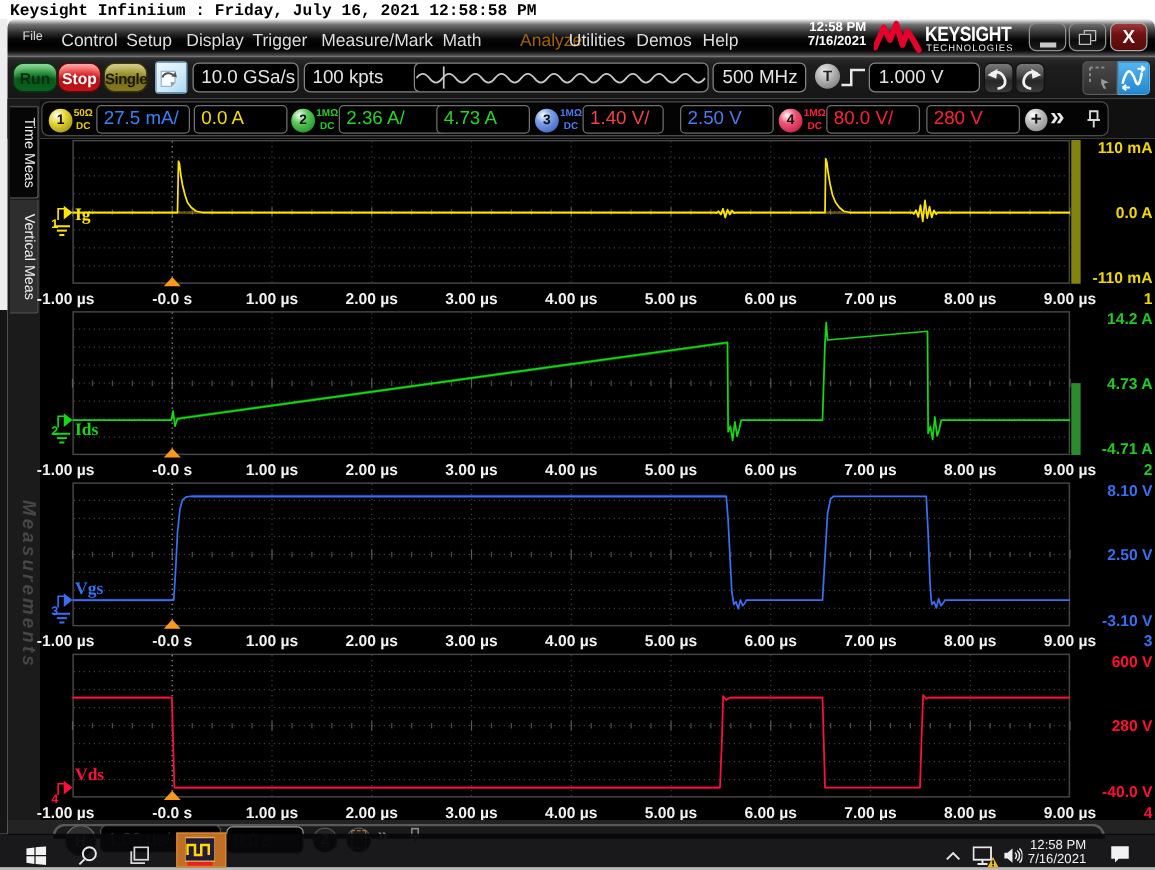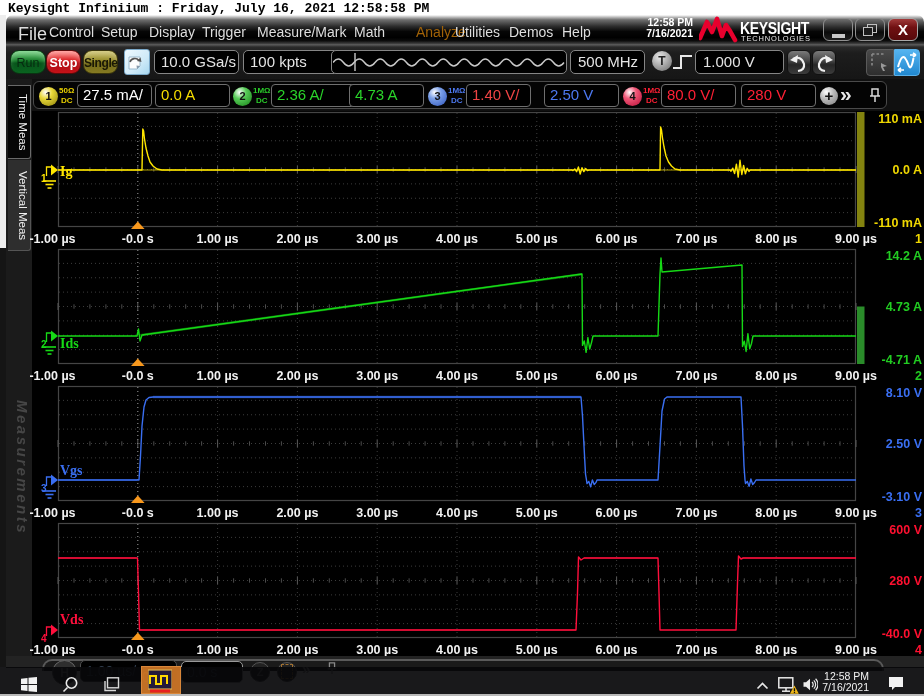--- a/index.html
+++ b/index.html
@@ -7,21 +7,21 @@
 .cbx{position:absolute;background:#000;border:1.3px solid #6f6f6f;border-radius:4px;font-size:15px;top:84px;height:23px;line-height:20px;padding-left:5px;white-space:nowrap}
 .chc{position:absolute;top:87px;width:19px;height:19px;border-radius:50%;text-align:center;line-height:19px;font-size:11px;font-weight:bold;color:#111}
 .imp{position:absolute;top:86px;font-size:8px;font-weight:bold;line-height:10px;text-align:center}
 </style></head><body>
 
 <div class="abs" style="left:0;top:0;width:924px;height:15px;background:#fff"></div>
 <div class="abs" style="left:0;top:1px;width:460px;font-family:'Liberation Mono',monospace;font-weight:bold;font-size:13px;color:#000;padding-left:8px">Keysight Infiniium : Friday, July 16, 2021 12:58:58 PM</div>
 <div class="abs" style="left:0;top:15px;width:6px;height:233px;background:#ededed"></div>
 <div class="abs" style="left:0;top:248px;width:6px;height:419px;background:#151515"></div>
 <div class="abs" style="left:6px;top:15px;width:918px;height:30px;border-radius:7px 7px 0 0;background:linear-gradient(to bottom,#fdfdfd 0%,#bdbdbd 7%,#6f6f6f 16%,#2c2c2c 38%,#060606 55%,#000 75%,#0c0c0c 86%,#474747 97%,#6a6a6a 100%)"></div>
-<div class="abs" style="left:18px;top:24px;color:#dedede;font-size:18px">File</div>
+<div class="abs" style="left:18px;top:24px;color:#dedede;font-size:10px">File</div>
 <div class="abs" style="left:49px;top:24px;color:#dedede;font-size:14px">Control</div>
 <div class="abs" style="left:101px;top:24px;color:#dedede;font-size:14px">Setup</div>
 <div class="abs" style="left:149px;top:24px;color:#dedede;font-size:14px">Display</div>
 <div class="abs" style="left:202px;top:24px;color:#dedede;font-size:14px">Trigger</div>
 <div class="abs" style="left:257px;top:24px;color:#dedede;font-size:14px">Measure/Mark</div>
 <div class="abs" style="left:354px;top:24px;color:#dedede;font-size:14px">Math</div>
 <div class="abs" style="left:416px;top:24px;color:#a16207;font-size:14px">Analyze</div>
 <div class="abs" style="left:455px;top:24px;color:#dedede;font-size:14px">Utilities</div>
 <div class="abs" style="left:509px;top:24px;color:#dedede;font-size:14px">Demos</div>
 <div class="abs" style="left:562px;top:24px;color:#dedede;font-size:14px">Help</div>
@@ -33,21 +33,21 @@
 <div class="abs" style="left:741px;top:34px;color:#e8e8e8;font-size:7.5px;font-weight:normal;letter-spacing:0.85px">TECHNOLOGIES</div>
 <div style="position:absolute;top:18px;width:30px;height:23px;border-radius:6px;border:1px solid #8f8f8f;background:linear-gradient(to bottom,#6f6f6f 0%,#2e2e2e 38%,#0a0a0a 62%,#1e1e1e 100%);left:823px">
     <div class="abs" style="left:8px;top:15px;width:13px;height:3.5px;background:#c8c8c8"></div>
   </div>
 <div style="position:absolute;top:18px;width:30px;height:23px;border-radius:6px;border:1px solid #8f8f8f;background:linear-gradient(to bottom,#6f6f6f 0%,#2e2e2e 38%,#0a0a0a 62%,#1e1e1e 100%);left:855px">
     <div class="abs" style="left:11px;top:5px;width:10px;height:9px;border:1.6px solid #c0c0c0"></div>
     <div class="abs" style="left:7px;top:8px;width:10px;height:9px;border:1.6px solid #c0c0c0;background:#1a1a1a"></div>
   </div>
 <div style="position:absolute;top:18px;width:30px;height:23px;border-radius:6px;border:1px solid #8f8f8f;background:linear-gradient(to bottom,#6f6f6f 0%,#2e2e2e 38%,#0a0a0a 62%,#1e1e1e 100%);left:888px;border-color:#a8a8a8;background:linear-gradient(to bottom,#a03a3a 0%,#701012 40%,#570a0c 100%);color:#fff;text-align:center;font-weight:bold;font-size:15px;line-height:22px">X</div>
 <div class="abs" style="left:6px;top:45px;width:918px;height:34px;background:linear-gradient(to bottom,#555 0,#2a2a2a 2px,#1d1d1d 8px,#161616 100%)"></div>
-<div class="abs" style="left:10px;top:50px;width:36px;height:24px;border-radius:9px;background:linear-gradient(to bottom,#4cc35c 0%,#157a28 45%,#07541a 55%,#0a6420 100%);color:#052b10;text-align:center;font-size:12.5px;font-weight:normal;line-height:24px;border:1px solid #0a3312;box-shadow:inset 0 7px 6px -3px rgba(255,255,255,0.4)">Run</div>
+<div class="abs" style="left:10px;top:50px;width:36px;height:24px;border-radius:9px;background:linear-gradient(to bottom,#4cc35c 0%,#157a28 45%,#07541a 55%,#0a6420 100%);color:#052b10;text-align:center;font-size:12.5px;font-weight:bold;line-height:24px;border:1px solid #0a3312;box-shadow:inset 0 7px 6px -3px rgba(255,255,255,0.4)">Run</div>
 <div class="abs" style="left:46px;top:50px;width:35px;height:24px;border-radius:9px;background:linear-gradient(to bottom,#ff6b66 0%,#d61c20 45%,#b00d14 55%,#c51218 100%);color:#fff;text-align:center;font-size:12.5px;font-weight:bold;line-height:24px;border:1px solid #5a0a0a;box-shadow:inset 0 7px 6px -3px rgba(255,255,255,0.45)">Stop</div>
 <div class="abs" style="left:83px;top:50px;width:35px;height:24px;border-radius:9px;background:linear-gradient(to bottom,#c2b652 0%,#958a28 45%,#746b1a 55%,#857a22 100%);color:#1a1805;text-align:center;font-size:12px;font-weight:bold;line-height:24px;border:1px solid #3a350c;letter-spacing:-0.4px;box-shadow:inset 0 7px 6px -3px rgba(255,255,255,0.35)">Single</div>
 <div class="abs" style="left:124px;top:49px;width:26px;height:26px;border-radius:3px;background:linear-gradient(135deg,#eef9ff 0%,#cfeaf8 60%,#a8d8f0 100%);border:1px solid #7ba8c8"></div>
 <svg class="abs" style="left:126px;top:51px" width="22" height="22" viewBox="0 0 22 22">
 <path d="M3,6 h11 v9 l-3,3 h-8 z" fill="#fdfdfd" stroke="#9ab8cc" stroke-width="1"></path>
 <path d="M14,15 l-3,3 l-0.5,-3.5 z" fill="#8899aa"></path>
 <path d="M4,11 a5,4.5 0 0 1 9,-1.5" fill="none" stroke="#555" stroke-width="1.6"></path>
 <polygon points="14.5,6.5 15.5,11 11,10 " fill="#555"></polygon>
   </svg>
 <div class="box" style="left:154px;top:50px;width:85px;height:24px;line-height:21px;padding-left:6px">10.0 GSa/s</div>
@@ -81,21 +81,21 @@
 <div class="abs" style="left:894px;top:49px;width:26px;height:27px;border-radius:0 4px 4px 0;border:1px solid #5ab0e8;background:linear-gradient(to bottom,#55b4f0,#2188d0)"></div>
 <svg class="abs" style="left:896px;top:51px" width="23" height="23" viewBox="0 0 23 23">
     <path d="M2,16 q3.5,-13 7,-9 q2,2.5 3.5,7 q2.5,7 5,-7" fill="none" stroke="#fff" stroke-width="2"></path>
     <path d="M14,4 h6 M20,4 l-3,-2.2 M20,4 l-3,2.2" stroke="#fff" stroke-width="1.6" fill="none"></path>
     <path d="M8,19 h-6 M2,19 l3,-2.2 M2,19 l3,2.2" stroke="#fff" stroke-width="1.6" fill="none"></path>
   </svg>
 <div class="abs" style="left:6px;top:79px;width:918px;height:32px;background:#101010"></div>
 <div class="abs" style="left:33px;top:81px;width:854px;height:28px;border:1px solid #4a4a4a;border-radius:6px;background:#040404"></div>
 <div class="chc" style="left:39px;background:radial-gradient(circle at 35% 28%,#fff 0%,#e8d83a 35%,#9a8d10 90%)">1</div>
 <div class="imp" style="left:59px;color:#e8d000">50Ω<br>DC</div>
-<div class="cbx" style="left:77px;width:75px;color:#ffffff">27.5 mA/</div>
+<div class="cbx" style="left:77px;width:75px;color:#3b82f6">27.5 mA/</div>
 <div class="cbx" style="left:155px;width:75px;color:#f5dc00">0.0 A</div>
 <div class="chc" style="left:233px;background:radial-gradient(circle at 35% 28%,#fff 0%,#58cc58 35%,#1f8a1f 90%)">2</div>
 <div class="imp" style="left:253px;color:#2acc2a">1MΩ<br>DC</div>
 <div class="cbx" style="left:271px;width:88px;color:#2ad42a">2.36 A/</div>
 <div class="cbx" style="left:349px;width:75px;color:#2ad42a">4.73 A</div>
 <div class="chc" style="left:428px;background:radial-gradient(circle at 35% 28%,#fff 0%,#7a9fe8 35%,#3a5fc0 90%)">3</div>
 <div class="imp" style="left:448px;color:#4d79f0">1MΩ<br>DC</div>
 <div class="cbx" style="left:466px;width:65px;color:#ef4444">1.40 V/</div>
 <div class="cbx" style="left:544px;width:75px;color:#4d79f0">2.50 V</div>
 <div class="chc" style="left:623px;background:radial-gradient(circle at 35% 28%,#fff 0%,#f05878 35%,#c01840 90%)">4</div>

